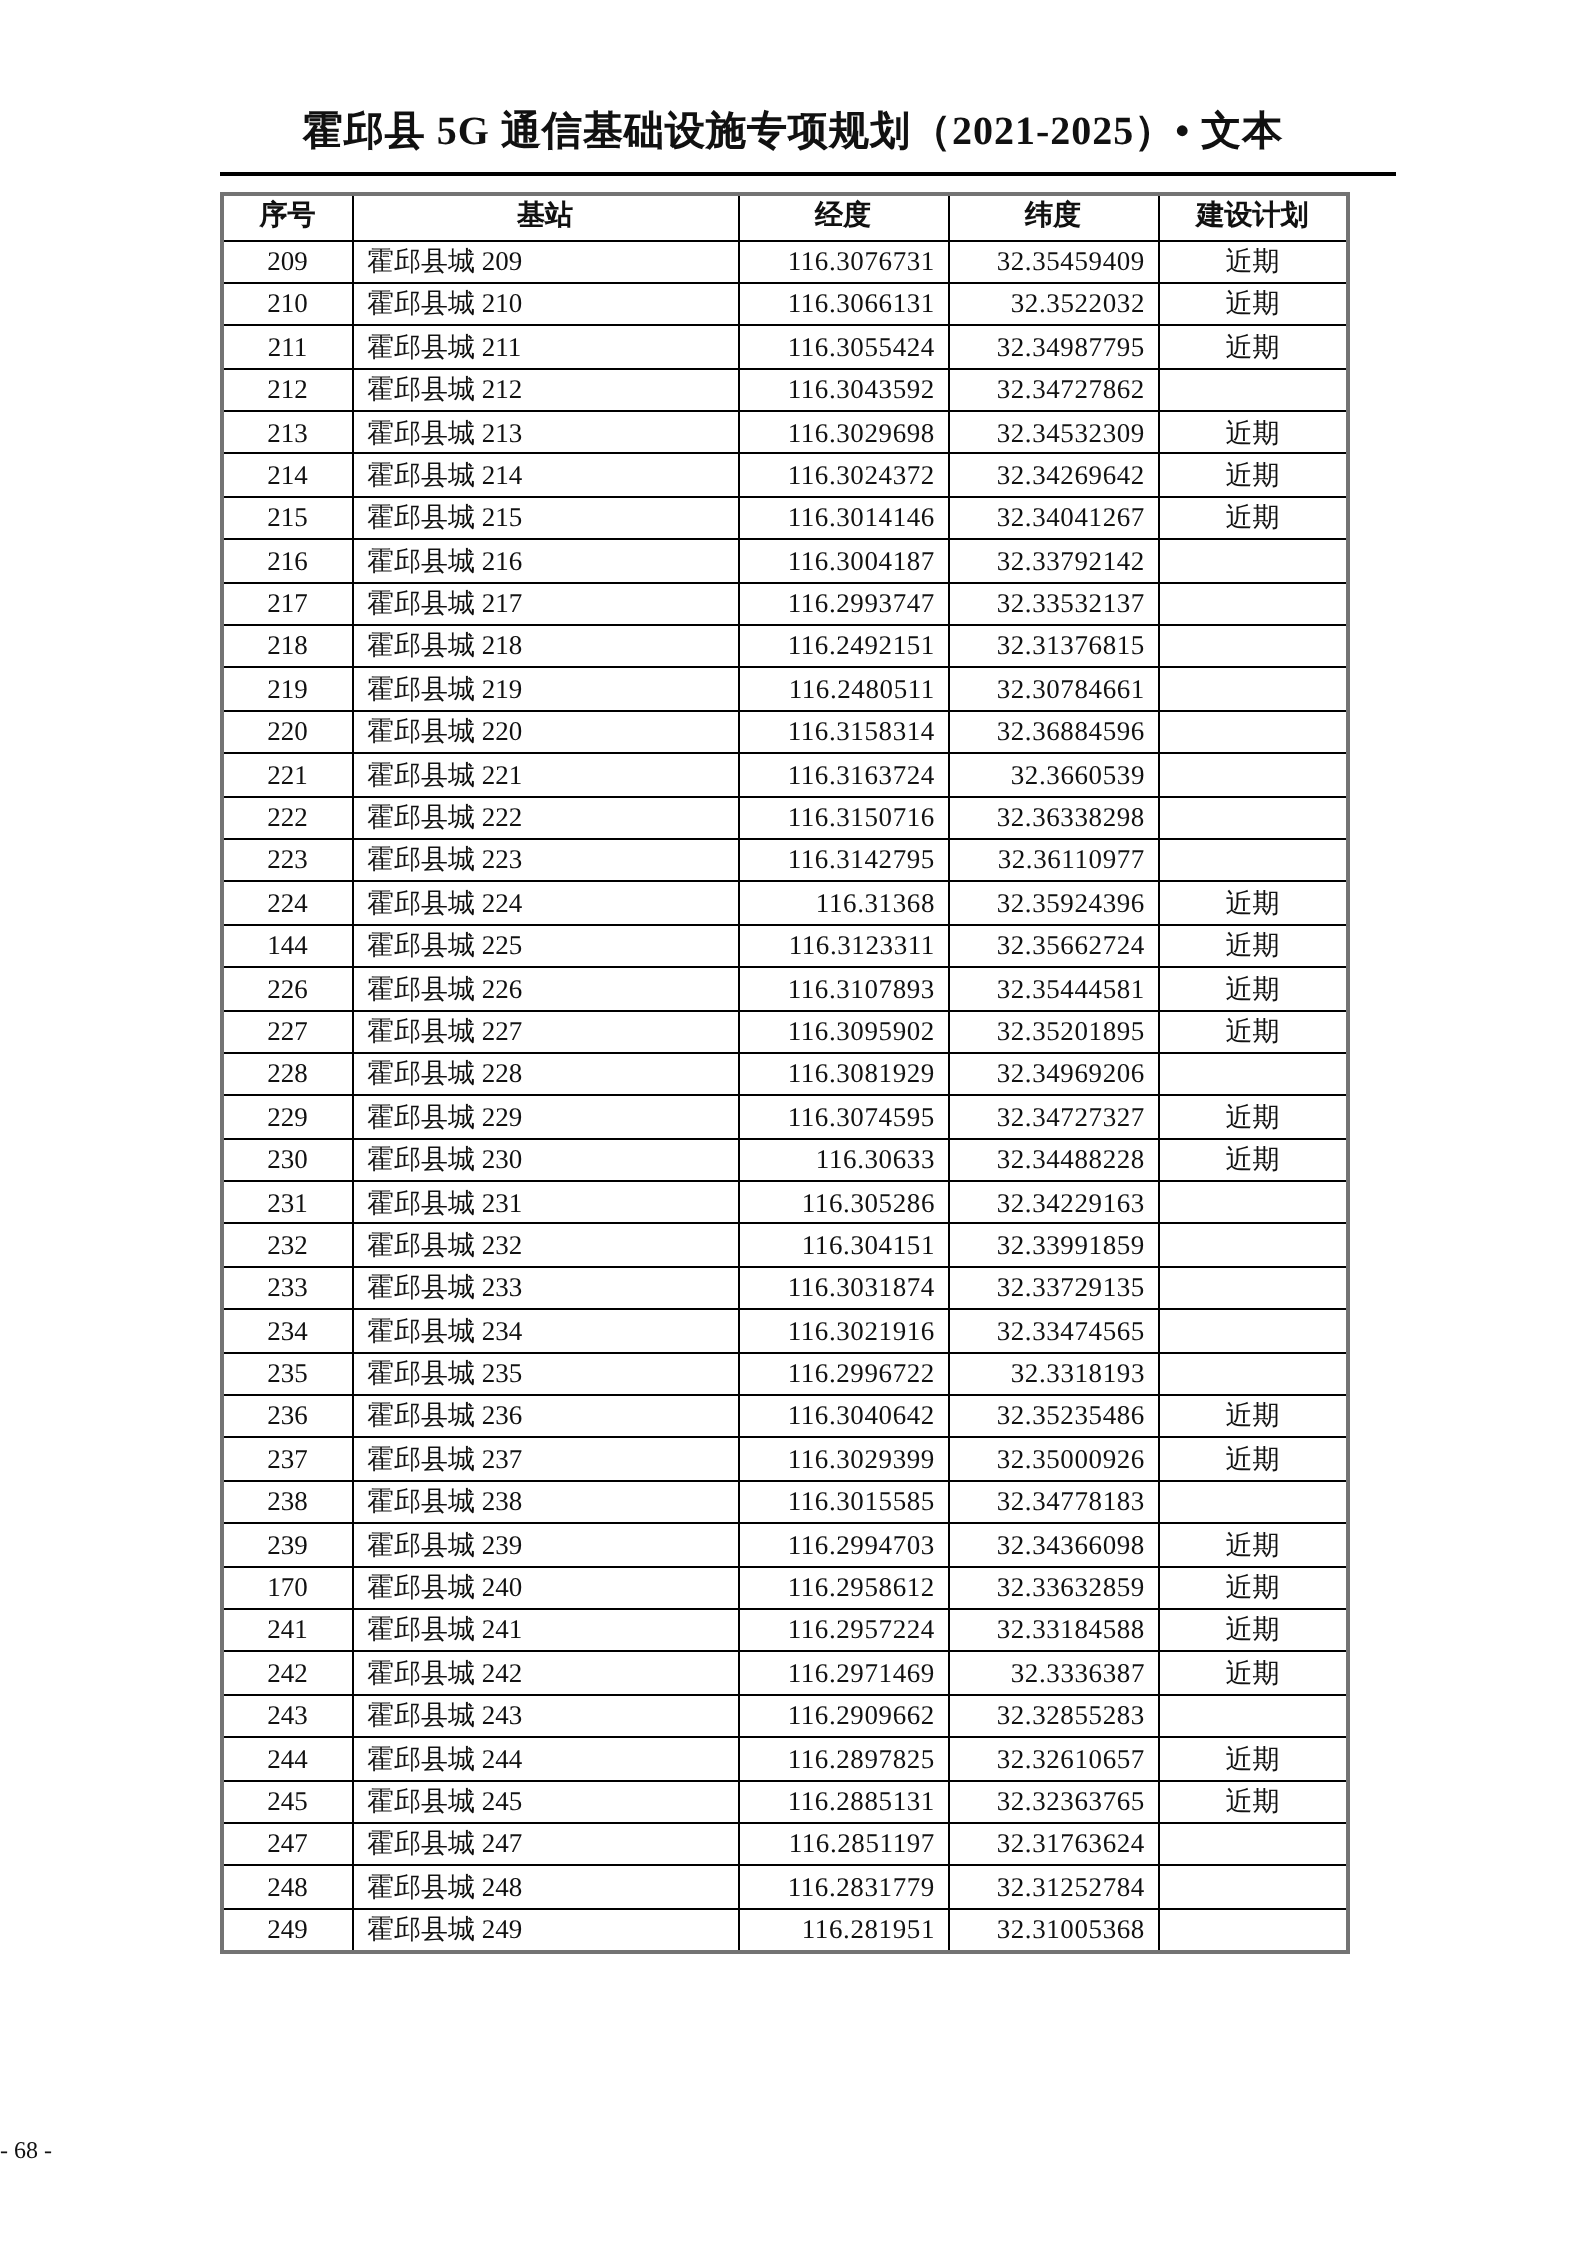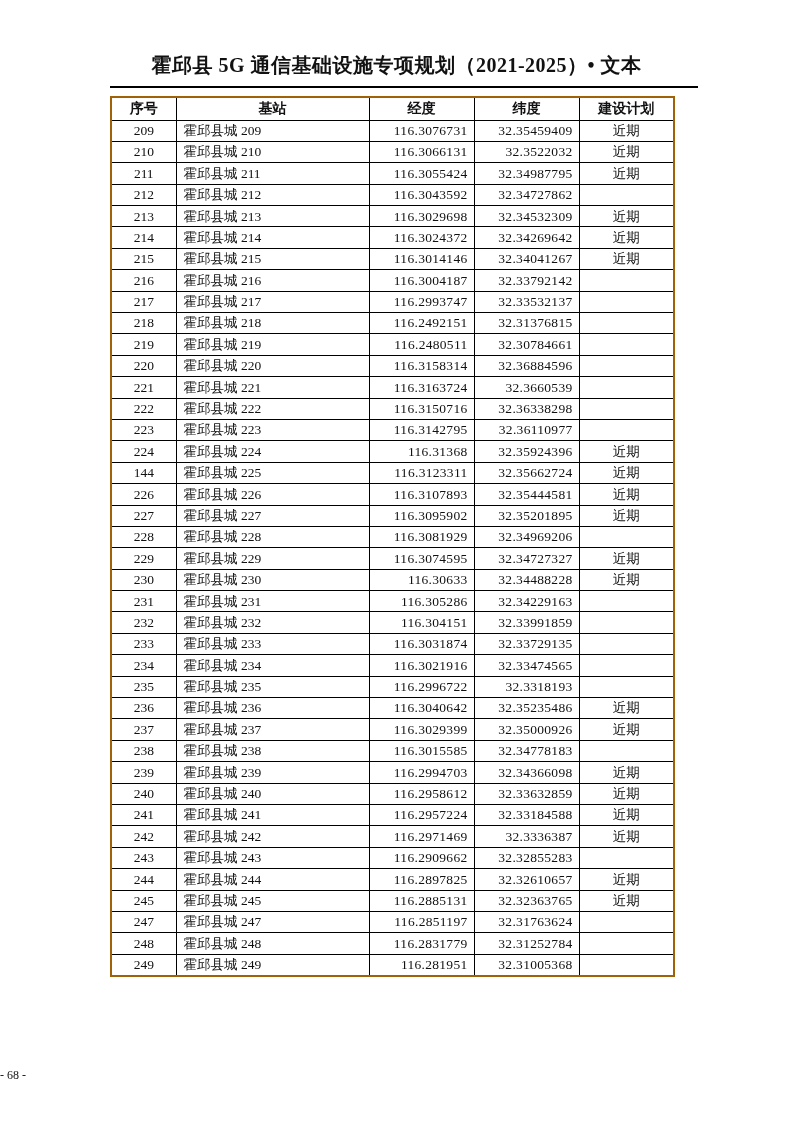--- a/index.html
+++ b/index.html
@@ -35,21 +35,21 @@
     height: 2px;
     background: #000000;
   }
   table.station-table {
     position: absolute;
     top: 96px;
     left: 110px;
     width: 563px;
     border-collapse: collapse;
     table-layout: fixed;
-    border: 2px solid #a16207;
+    border: 2px solid #737373;
   }
   .station-table th,
   .station-table td {
     border: 1px solid #000000;
     padding: 0;
     white-space: nowrap;
     overflow: hidden;
     vertical-align: middle;
     font-size: 13.5px;
     line-height: 1;
@@ -314,21 +314,21 @@
           <td class="col-plan"></td>
         </tr>
         <tr>
           <td class="col-no">239</td>
           <td class="col-station">霍邱县城 239</td>
           <td class="col-lng">116.2994703</td>
           <td class="col-lat">32.34366098</td>
           <td class="col-plan">近期</td>
         </tr>
         <tr>
-          <td class="col-no">240</td>
+          <td class="col-no">170</td>
           <td class="col-station">霍邱县城 240</td>
           <td class="col-lng">116.2958612</td>
           <td class="col-lat">32.33632859</td>
           <td class="col-plan">近期</td>
         </tr>
         <tr>
           <td class="col-no">241</td>
           <td class="col-station">霍邱县城 241</td>
           <td class="col-lng">116.2957224</td>
           <td class="col-lat">32.33184588</td>

